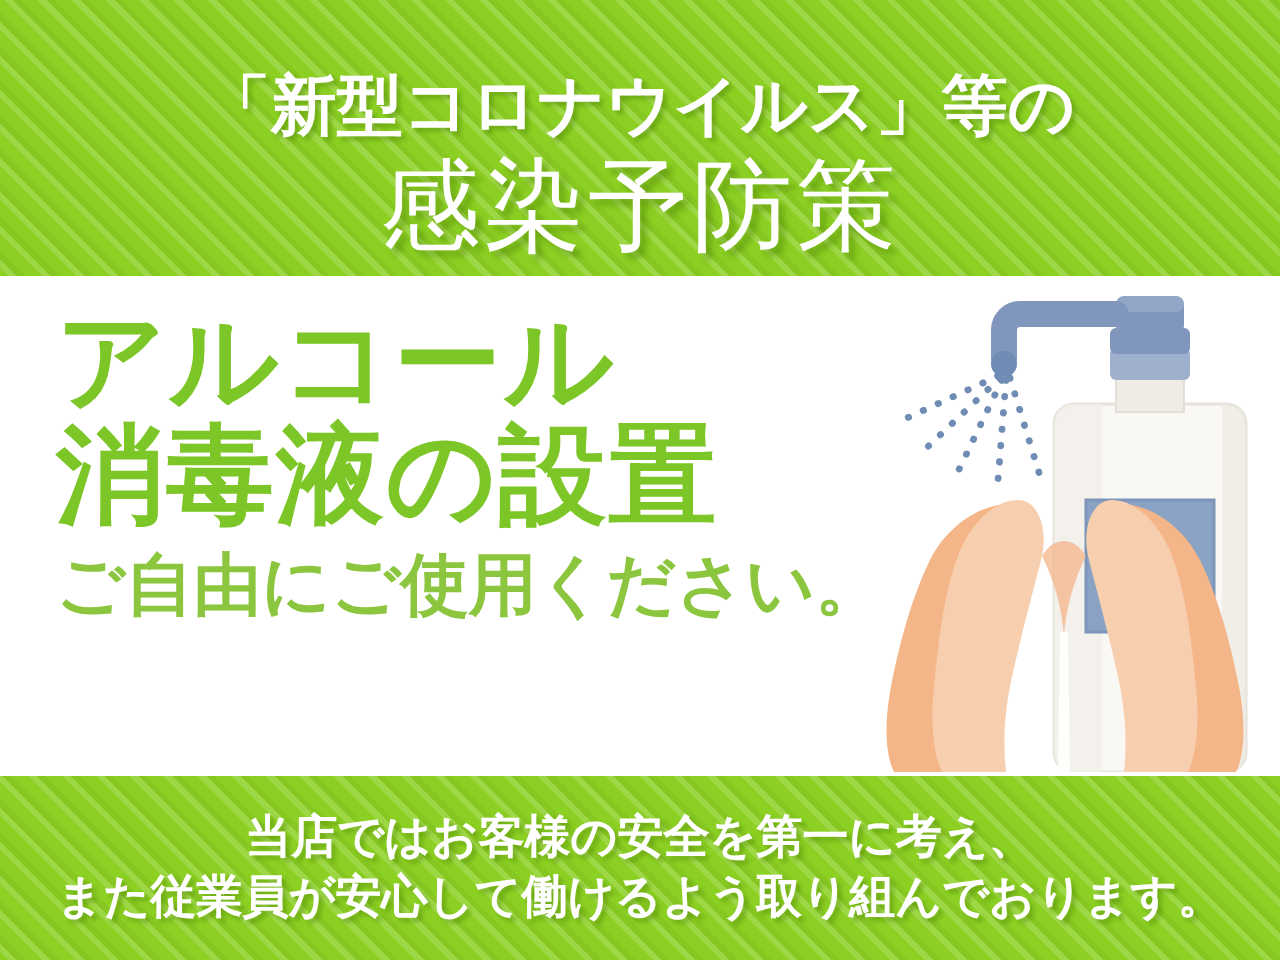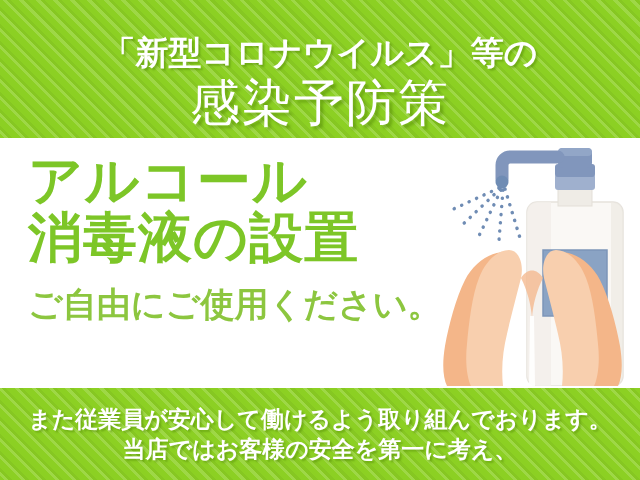--- a/index.html
+++ b/index.html
@@ -105,21 +105,21 @@
     line-height: 1.06;
     letter-spacing: 1px;
     white-space: nowrap;
   }
   .sub-line {
     color: #8CC63F;
     font-size: 34px;
     font-weight: bold;
     line-height: 1.1;
     letter-spacing: 0px;
-    margin-top: 20px;
+    margin-top: 9px;
     white-space: nowrap;
   }
 
   
   #illustration {
     position: absolute;
     left: 425px;
     top: 2px;
     width: 215px;
     height: 246px;
@@ -207,17 +207,17 @@
 
           <path d="M105,176 L109,176 L110,246 L104,246 Z" fill="#ffffff" opacity="0.9"></path>
         </g>
 
       </svg>
     </div>
 
   </div>
 
   <div id="footer-band" class="stripe-band">
+    <div class="ftr-line">当店ではお客様の安全を第一に考え、</div>
     <div class="ftr-line">また従業員が安心して働けるよう取り組んでおります。</div>
-    <div class="ftr-line">当店ではお客様の安全を第一に考え、</div>
   </div>
 
 </div>
 
 </body></html>

